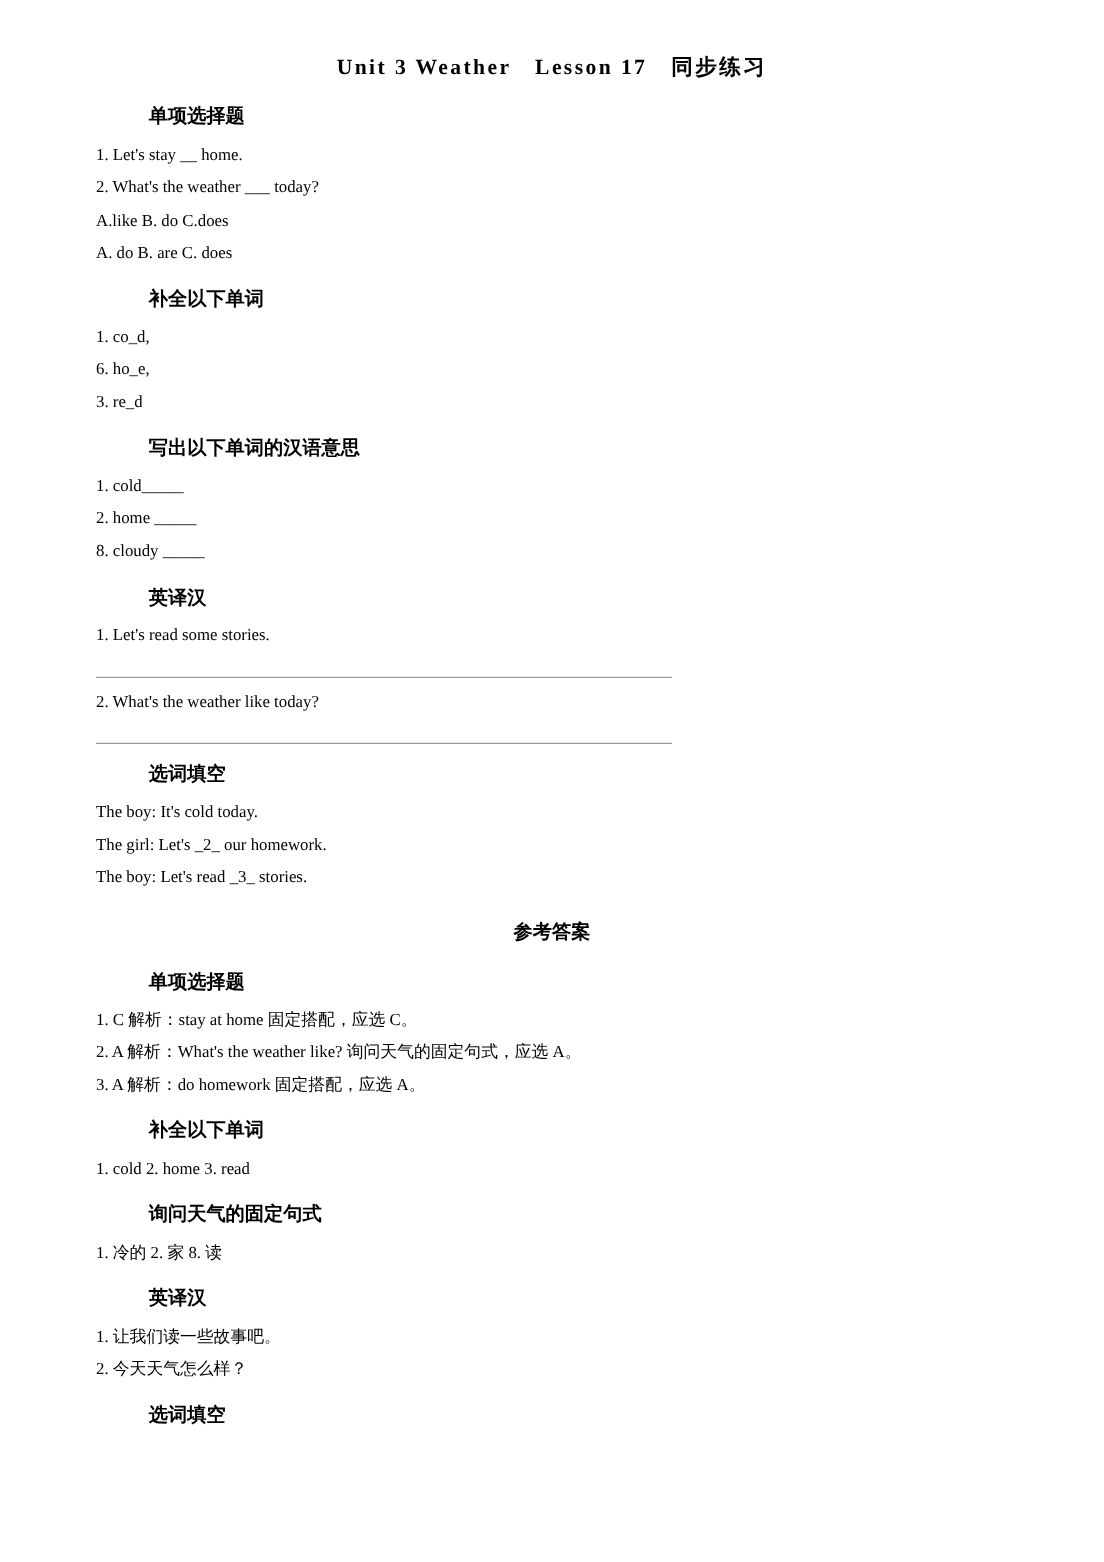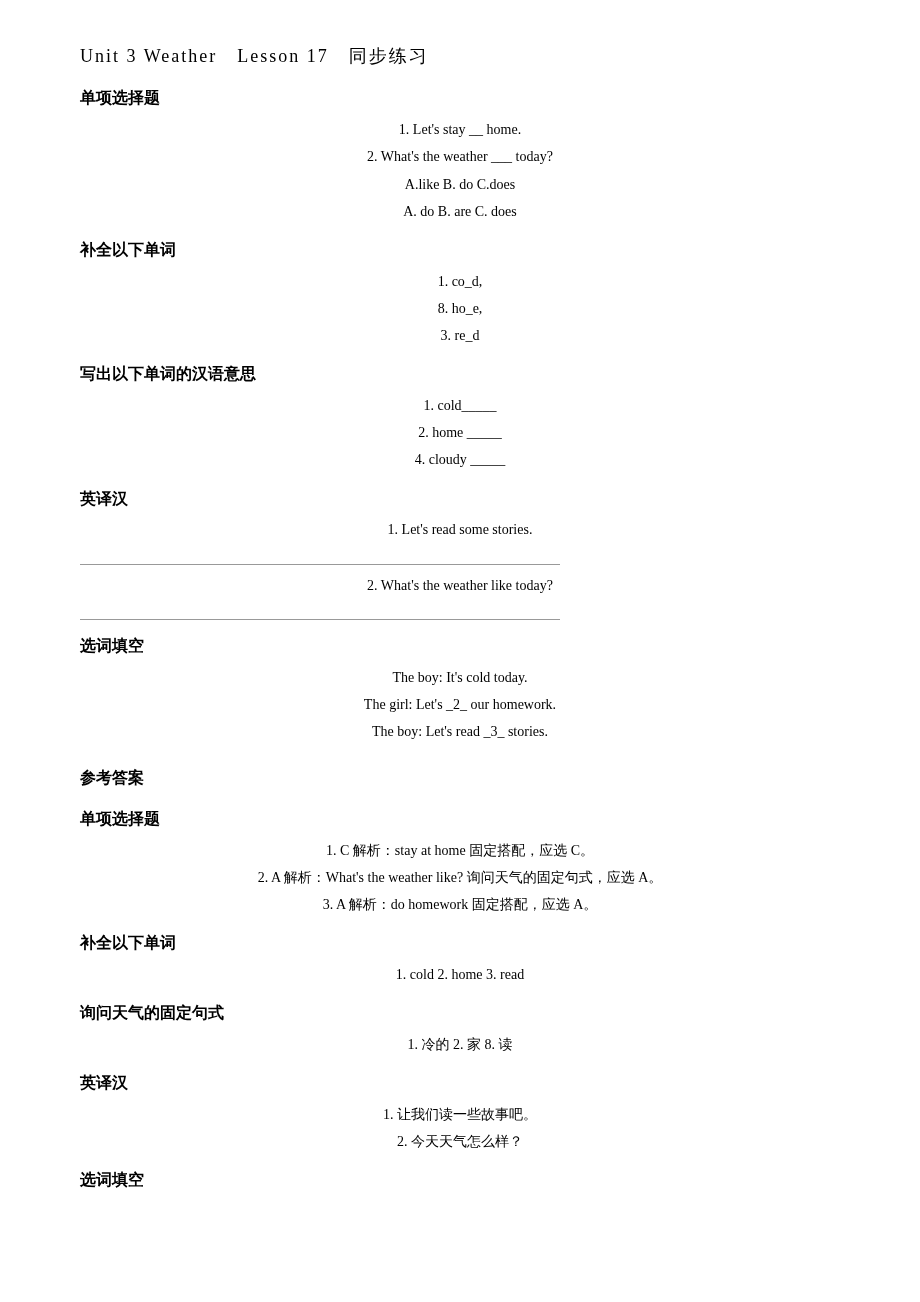--- a/index.html
+++ b/index.html
@@ -11,48 +11,48 @@
       background: #ffffff;
       font-family: "SimSun", "宋体", serif;
       font-size: 14px;
       color: #000000;
       width: 920px;
       min-height: 1302px;
       padding: 40px 80px 60px 80px;
       line-height: 1.8;
     }
     .page-title {
-      text-align: left;
+      text-align: center;
       font-size: 18px;
-      font-weight: normal;
+      font-weight: bold;
       margin-bottom: 4px;
       letter-spacing: 2px;
     }
     .section-title {
       font-size: 16px;
       font-weight: bold;
       margin-top: 12px;
       margin-bottom: 4px;
+      margin-left: 44px;
     }
     .line-item {
       margin-bottom: 2px;
-      text-align: center;
     }
     .blank-line {
       border-bottom: 1px solid #999;
       width: 480px;
       margin: 4px 0 8px 0;
       height: 18px;
       display: block;
     }
     .answer-section {
       margin-top: 20px;
     }
     .answer-center {
-      text-align: left;
+      text-align: center;
       font-size: 16px;
       font-weight: bold;
       margin: 10px 0 6px 0;
     }
     .word-bank {
       margin-left: 4px;
       margin-bottom: 4px;
     }
   </style>
 </head>
@@ -64,29 +64,29 @@
   <div class="section-title">单项选择题</div>
   <div class="line-item">1. Let's stay __ home.</div>
   <div class="line-item">2. What's the weather ___ today?</div>
   <div class="line-item">A.like          B. do          C.does</div>
   <div class="line-item">A. do          B. are          C. does</div>
 </div>
 
 <div>
   <div class="section-title">补全以下单词</div>
   <div class="line-item">1. co_d,</div>
-  <div class="line-item">8. ho_e,</div>
+  <div class="line-item">6. ho_e,</div>
   <div class="line-item">3. re_d</div>
 </div>
 
 <div>
   <div class="section-title">写出以下单词的汉语意思</div>
   <div class="line-item">1. cold_____</div>
   <div class="line-item">2. home _____</div>
-  <div class="line-item">4. cloudy _____</div>
+  <div class="line-item">8. cloudy _____</div>
 </div>
 
 <div>
   <div class="section-title">英译汉</div>
   <div class="line-item">1. Let's read some stories.</div>
   <span class="blank-line"></span>
   <div class="line-item">2. What's the weather like today?</div>
   <span class="blank-line"></span>
 </div>
 

